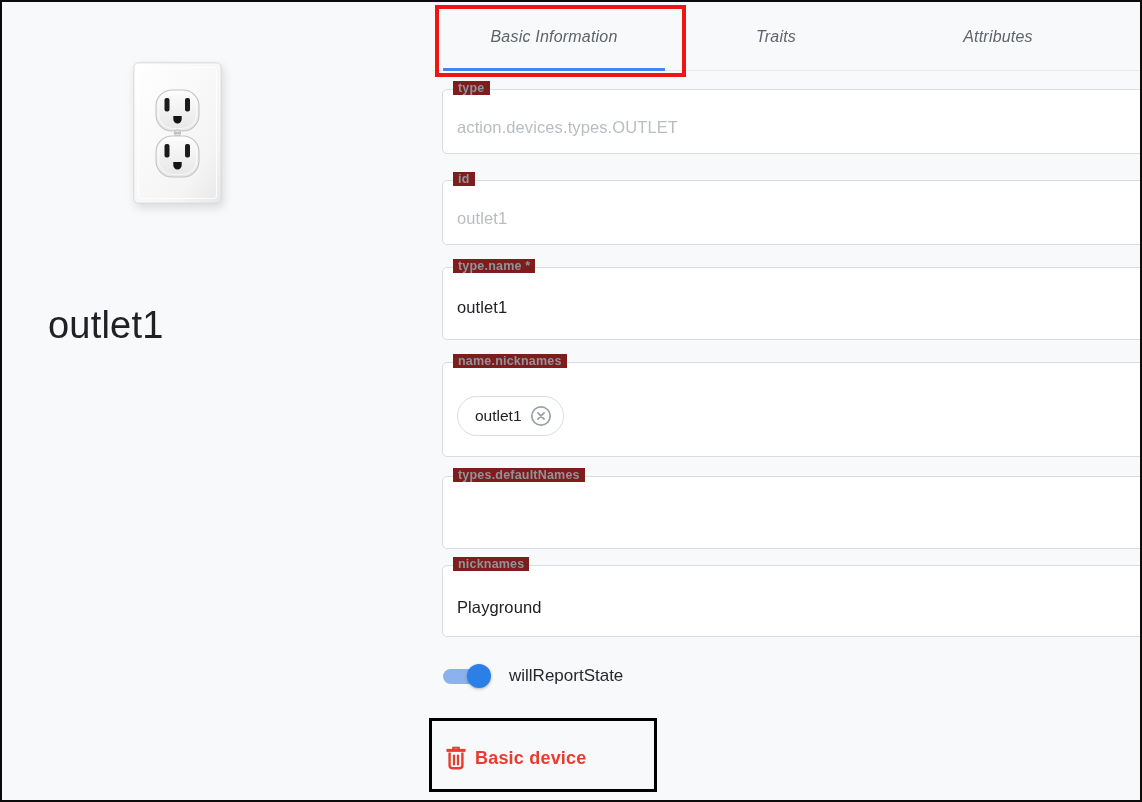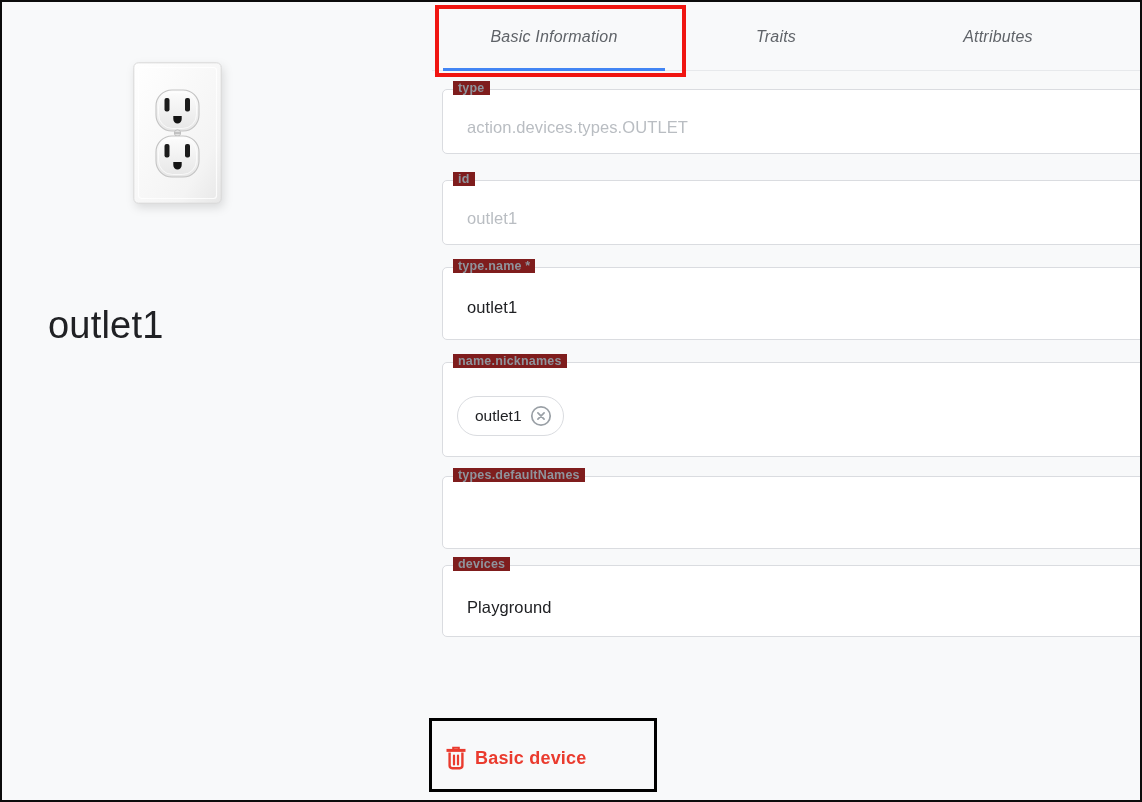--- a/index.html
+++ b/index.html
@@ -73,21 +73,20 @@
     position:absolute;top:-9px;left:10px;
     background:#7f1d1d;padding:0 5px;
     font-size:12.5px;color:var(--label_text);letter-spacing:.2px;
     white-space:nowrap;
     font-weight:bold;
   }
   .field-value{
     position:absolute;left:14px;top:28px;
     font-size:16.5px;color:var(--value_text);letter-spacing:.1px;
     white-space:nowrap;
-    margin-left:10px;
   }
   .field.disabled .field-value{color:var(--disabled_text);}
   .f-type{height:65px;margin-bottom:26px;}
   .f-id{height:65px;margin-bottom:22px;}
   .f-name{height:73px;margin-bottom:22px;}
   .f-name .field-value{top:30px;}
   .f-nick{height:95px;margin-bottom:19px;}
   .f-default{height:73px;margin-bottom:16px;}
   .f-room{height:72px;}
   .f-room .field-value{top:32px;}
@@ -216,26 +215,33 @@
           </svg>
         </div>
       </div>
 
       <div class="field f-default">
         <span class="field-label">types.defaultNames</span>
         <span class="field-value"></span>
       </div>
 
       <div class="field f-room">
-        <span class="field-label">devices</span>
+        <span class="field-label">nicknames</span>
         <span class="field-value">Playground</span>
       </div>
 
     </div>
 
+    <div class="toggle-row">
+      <div class="switch">
+        <span class="switch-track"></span>
+        <span class="switch-thumb"></span>
+      </div>
+      <span class="toggle-label">willReportState</span>
+    </div>
 
     <div class="annotation-black">
       <button class="remove-btn">
         <svg class="trash" viewBox="0 0 20 24">
           <path d="M2 4.4 H18" stroke="#ea3b2e" stroke-width="3" stroke-linecap="square" fill="none"></path>
           <path d="M7.2 4 V1.8 H12.8 V4" stroke="#ea3b2e" stroke-width="2" fill="none"></path>
           <path d="M3.6 6.5 V19.6 A2.6 2.6 0 0 0 6.2 22.2 H13.8 A2.6 2.6 0 0 0 16.4 19.6 V6.5" stroke="#ea3b2e" stroke-width="2.4" fill="none"></path>
           <path d="M8 9.5 V18.5 M12 9.5 V18.5" stroke="#ea3b2e" stroke-width="2.2" stroke-linecap="round" fill="none"></path>
         </svg>
         <span class="btn-label">Basic device</span>

